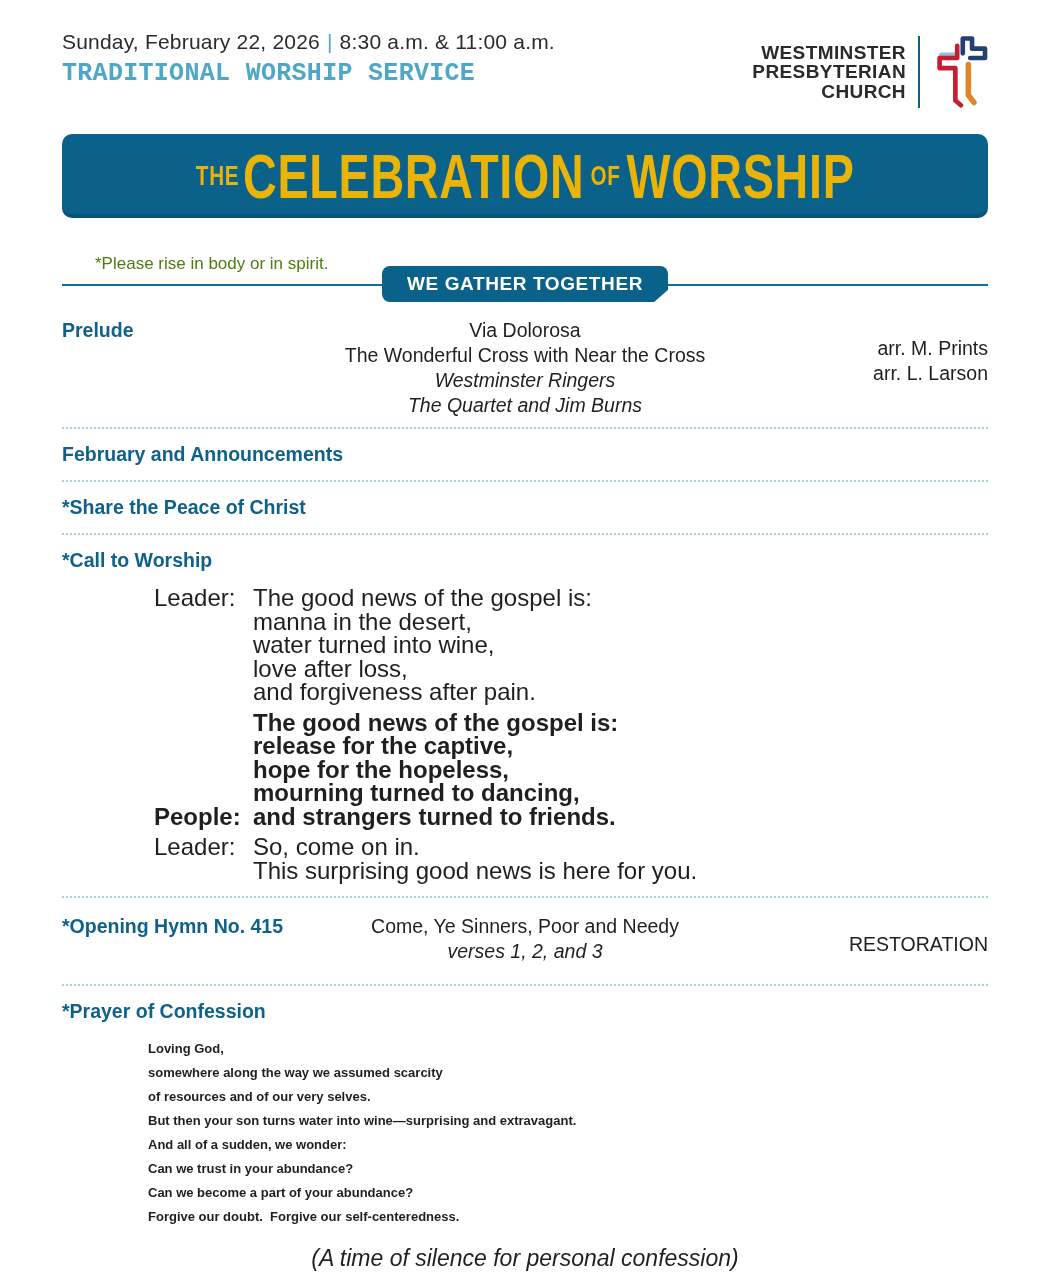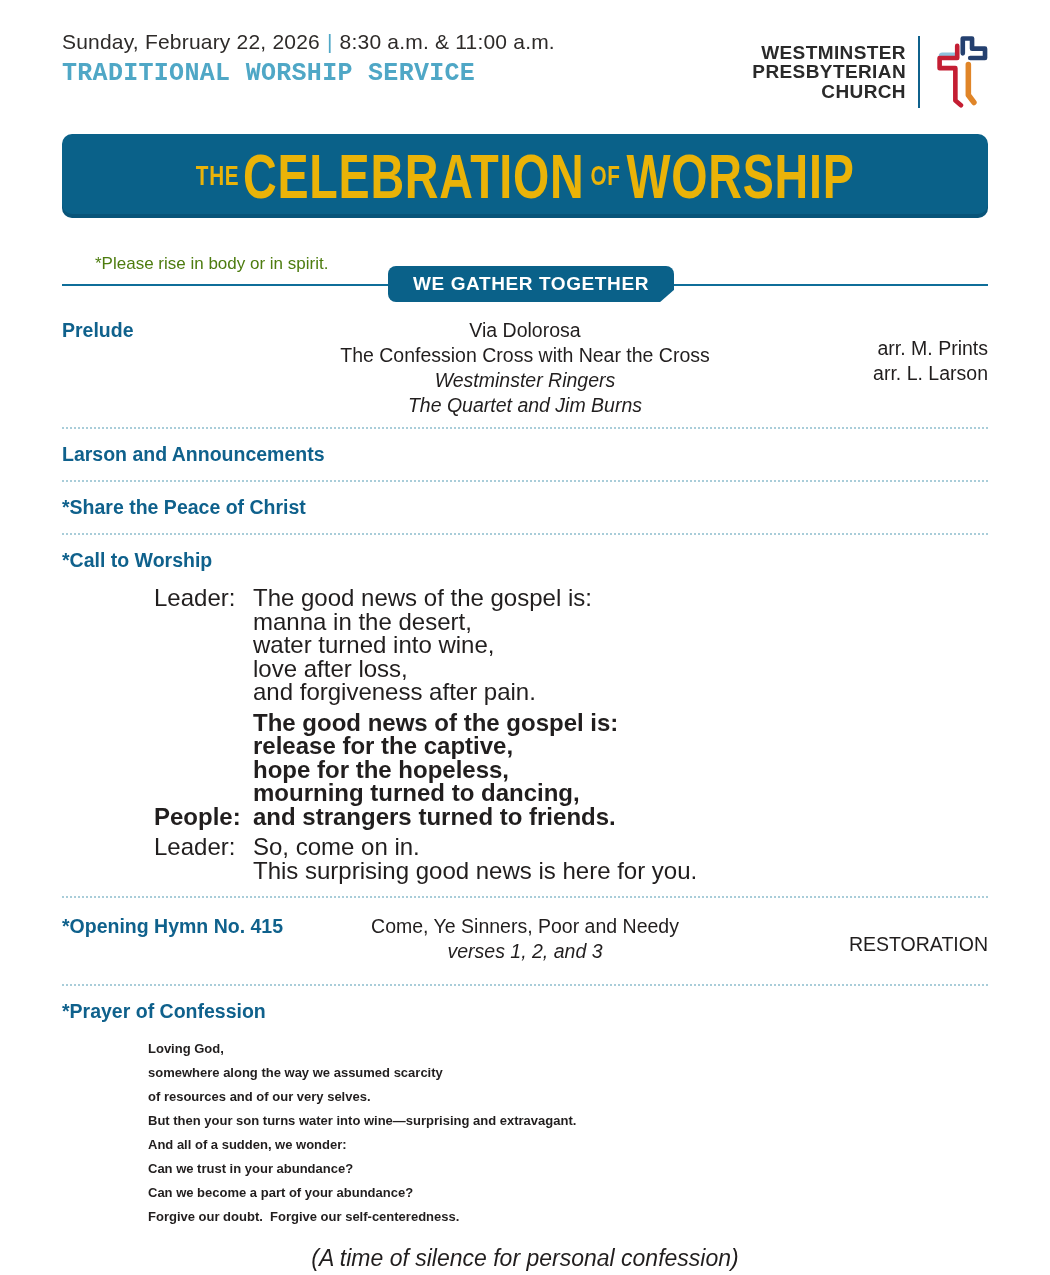--- a/index.html
+++ b/index.html
@@ -28,21 +28,21 @@
   .banner-inner{display:inline-block;transform:scaleX(.74);white-space:nowrap;font-weight:700;}
   .banner-big{font-size:63px;letter-spacing:1px;}
   .banner-small{font-size:28px;vertical-align:13px;letter-spacing:1px;margin:0 8px;}
   .banner-small.first{margin-left:0;margin-right:5px;}
   
   .gather{position:relative;margin-top:36px;height:52px;}
   .rise-note{position:absolute;left:2px;top:0;font-size:17px;color:#4d7c0f;margin-left:31px;}
   .gather-rule{position:absolute;left:0;right:0;top:30px;border-top:2px solid var(--rule);}
   .section-badge{position:absolute;left:50%;transform:translateX(-50%);top:12px;
     background:var(--banner-bg);color:#fff;font-weight:700;font-size:19px;line-height:36px;
-    height:36px;padding:0 25px;border-radius:8px;letter-spacing:.6px;margin-left:6px;}
+    height:36px;padding:0 25px;border-radius:8px;letter-spacing:.6px;}
   .section-badge::after{content:"";position:absolute;right:-1px;bottom:-1px;width:0;height:0;
     border-left:16px solid transparent;border-bottom:14px solid #fff;}
   
   .row3{position:relative;font-size:19.5px;line-height:25px;}
   .row3 .left{position:absolute;left:0;top:0;}
   .row3 .right{position:absolute;right:0;top:18px;}
   .center{text-align:center;}
   .italic{font-style:italic;}
   .sec-label{font-weight:700;color:var(--heading);font-size:19.5px;}
   .heading-line{font-size:19.5px;line-height:25px;margin:13px 0;}
@@ -102,30 +102,30 @@
     <div class="section-badge">WE GATHER TOGETHER</div>
   </div>
 
   <div class="prelude">
     <div class="row3">
       <span class="sec-label left">Prelude</span>
       <div class="center">Via Dolorosa</div>
       <span class="right">arr. M. Prints</span>
     </div>
     <div class="row3">
-      <div class="center">The Confession Cross with Near the Cross</div>
+      <div class="center">The Wonderful Cross with Near the Cross</div>
       <span class="right">arr. L. Larson</span>
     </div>
     <div class="center italic row3">Westminster Ringers</div>
     <div class="center italic row3">The Quartet and Jim Burns</div>
   </div>
 
   <hr class="dotted">
 
-  <div class="heading-line sec-label">Larson and Announcements</div>
+  <div class="heading-line sec-label">February and Announcements</div>
 
   <hr class="dotted">
 
   <div class="heading-line sec-label">*Share the Peace of Christ</div>
 
   <hr class="dotted">
 
   <div>
     <div class="heading-line sec-label">*Call to Worship</div>
     <div class="cw-block">

